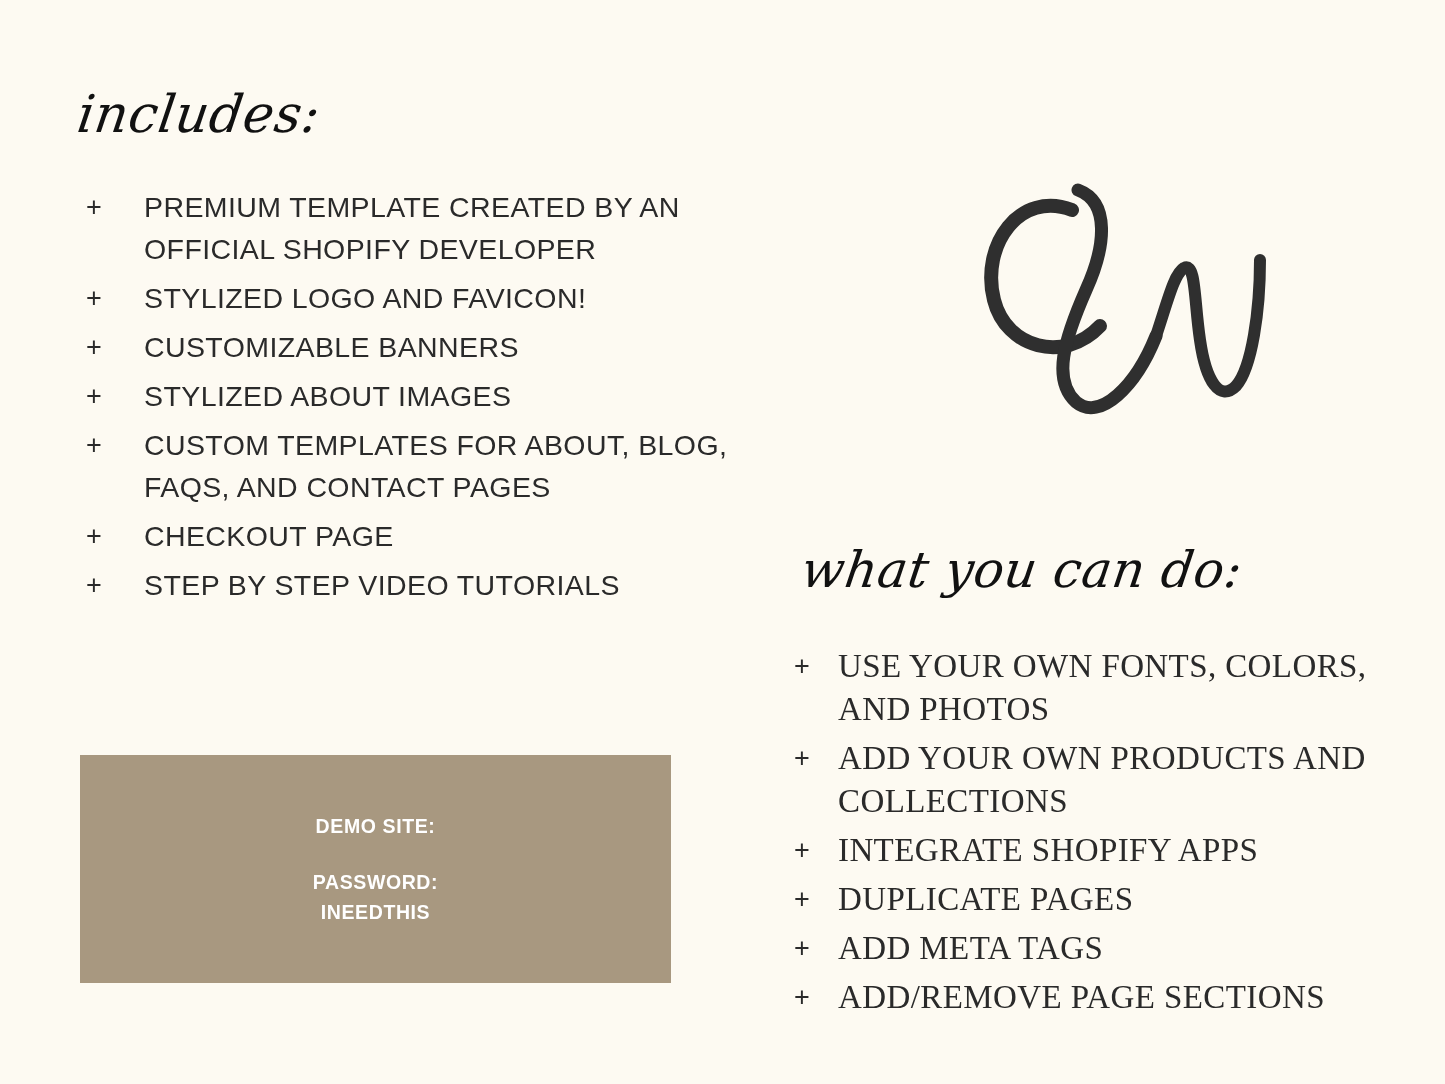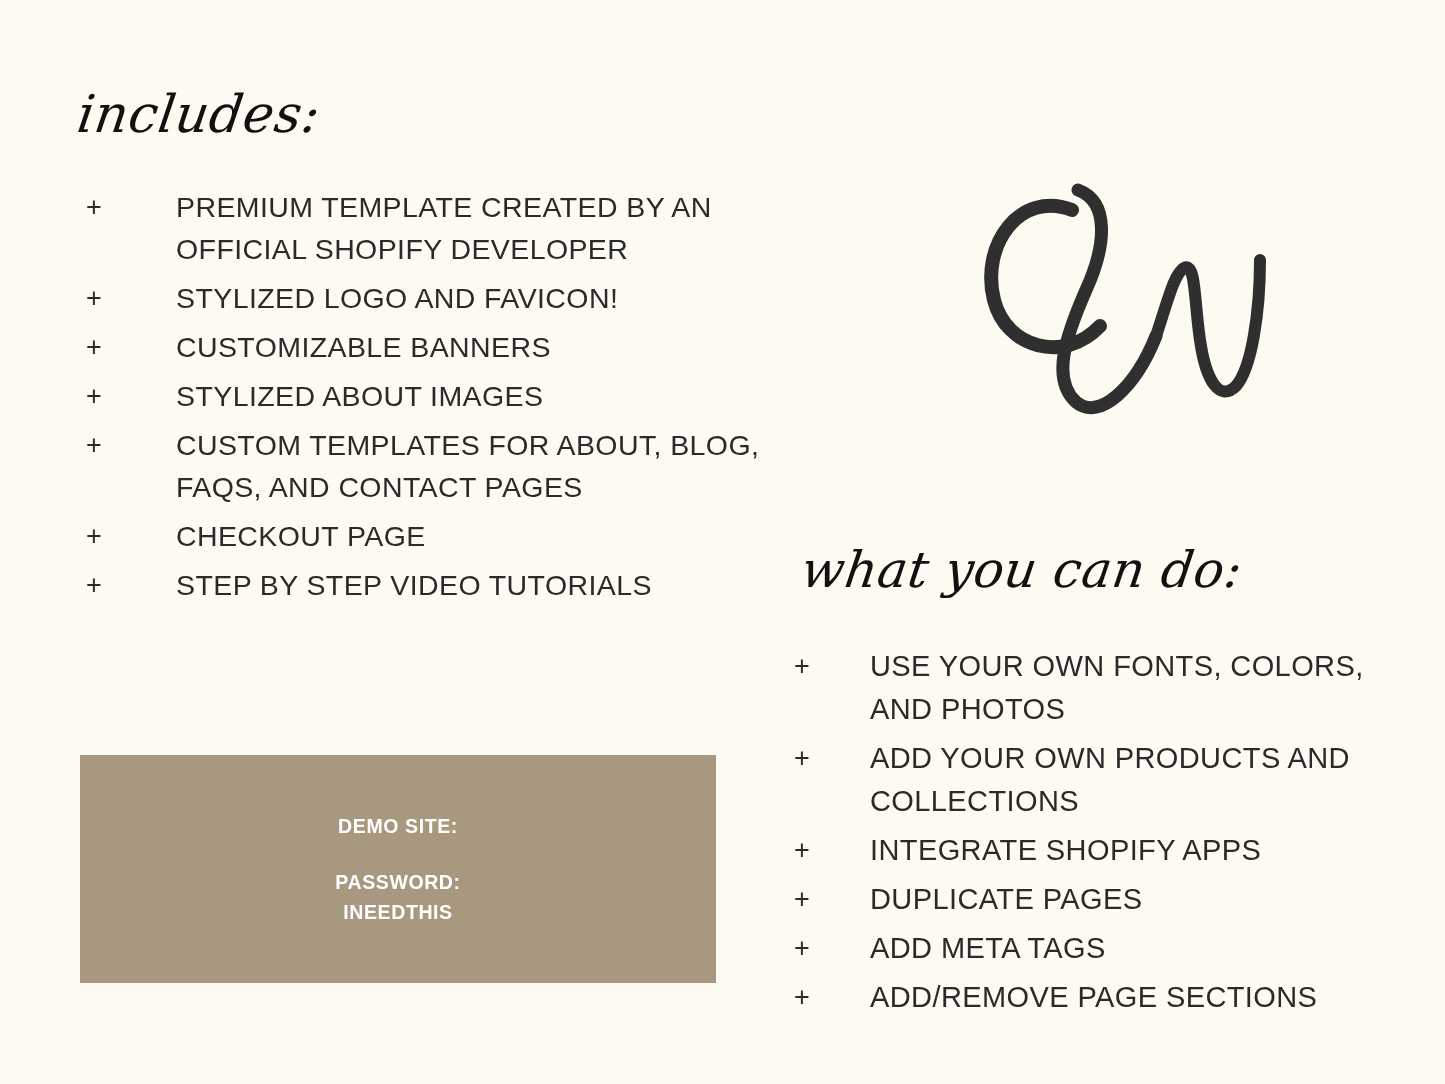--- a/index.html
+++ b/index.html
@@ -63,38 +63,37 @@
     box-sizing: border-box;
   }
   .item-text {
     flex: 1 1 auto;
     font-size: 28.5px;
     line-height: 42px;
     letter-spacing: 0.4px;
     color: #2a2a2a;
     font-weight: 400;
     text-transform: uppercase;
-    margin-left: 32px;
   }
 
   .bonus {
     margin: 44px 0 0 74px;
     font-size: 28.5px;
     line-height: 42px;
     letter-spacing: 0.4px;
     color: #2a2a2a;
     text-transform: uppercase;
   }
 
   
   .demo-box {
     position: absolute;
     left: 80px;
     top: 755px;
-    width: 636px;
+    width: 591px;
     height: 228px;
     background: #a89880;
     color: #ffffff;
     display: flex;
     flex-direction: column;
     align-items: center;
     justify-content: center;
     text-align: center;
     box-sizing: border-box;
     padding: 10px 18px;
@@ -148,22 +147,23 @@
   .list-right li {
     display: flex;
     align-items: flex-start;
     margin-bottom: 6px;
   }
   .list-right .plus {
     width: 48px;
     padding-left: 4px;
   }
   .list-right .item-text {
-    font-size: 29px;
+    font-size: 33px;
     line-height: 43px;
+    font-family: Liberation Serif, serif;
   }
 </style>
 </head>
 <body>
 
 <div class="page">
 
   <div class="col-left">
     <div class="script-heading">includes:</div>
 

